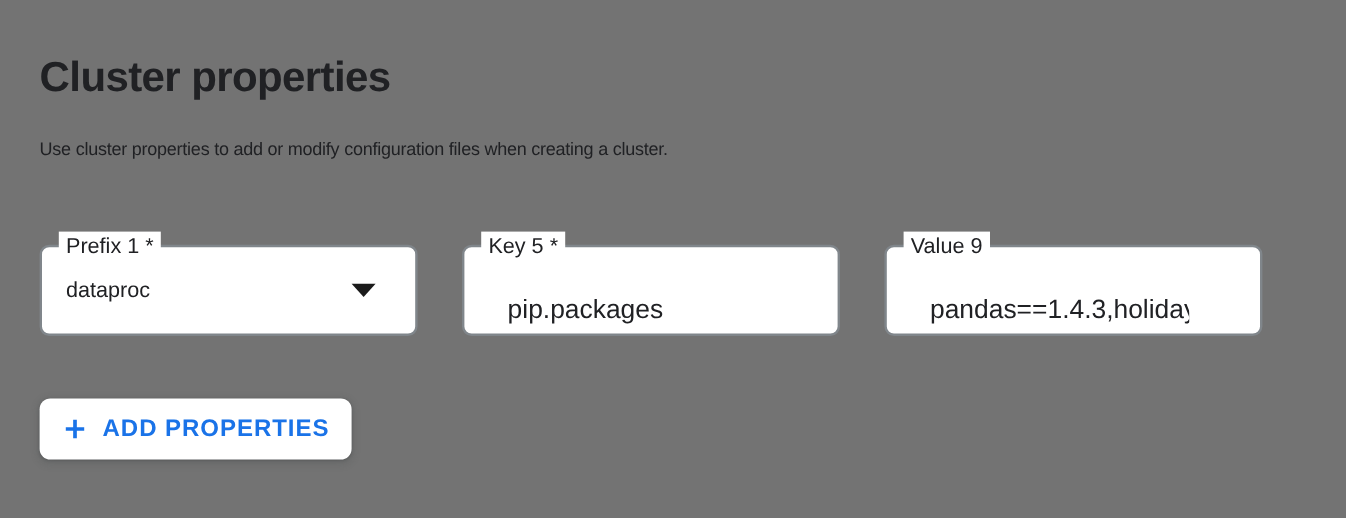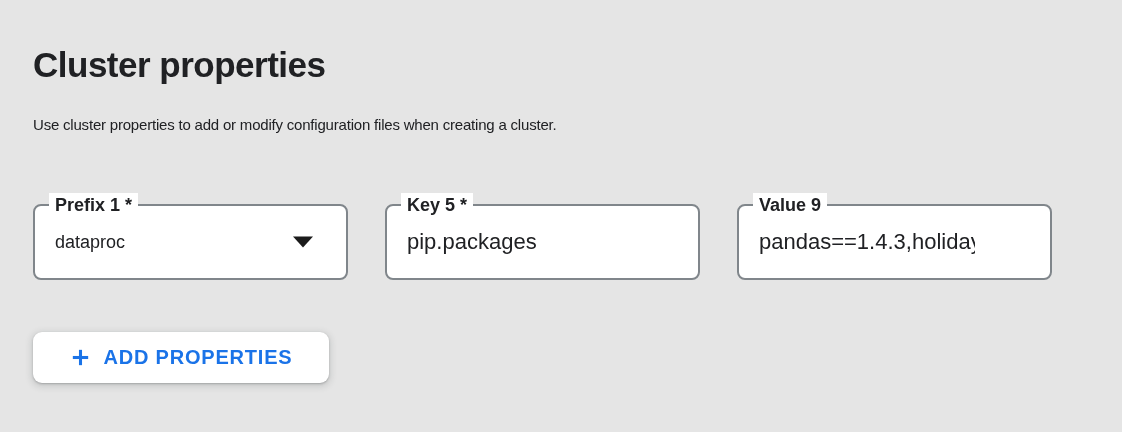--- a/index.html
+++ b/index.html
@@ -5,21 +5,21 @@
   html, body {
     margin: 0;
     padding: 0;
     background: #ffffff;
     font-family: "Liberation Sans", sans-serif;
   }
   .canvas {
     position: relative;
     width: 1122px;
     height: 432px;
-    background: #e5e5e5;
+    background: #737373;
     overflow: hidden;
   }
   .page-title {
     position: absolute;
     left: 33px;
     top: 20px;
     font-size: 35px;
     line-height: 44px;
     font-weight: 700;
     letter-spacing: -0.5px;
@@ -54,21 +54,21 @@
     background: #ffffff;
   }
   .field-label {
     position: absolute;
     top: -13px;
     left: 14px;
     background: #ffffff;
     padding: 0 6px;
     font-size: 18px;
     line-height: 24px;
-    font-weight: 700;
+    font-weight: 400;
     color: #202124;
     white-space: nowrap;
   }
   .select-trigger {
     position: absolute;
     inset: 0;
     cursor: pointer;
   }
   .select-value {
     position: absolute;
@@ -91,36 +91,36 @@
     border-top: 11px solid #1b1b1b;
   }
   .text-input {
     position: absolute;
     inset: 0;
     width: 100%;
     height: 100%;
     box-sizing: border-box;
     border: none;
     outline: none;
-    margin: 0;
+    margin: 16px;
     padding: 0 14px 0 20px;
     font-family: "Liberation Sans", sans-serif;
     font-size: 22px;
     color: #202124;
     background: transparent;
     border-radius: 8px;
   }
   .value-input {
     padding-right: 75px; 
   }
   .add-btn {
     position: absolute;
     left: 33px;
     top: 332px;
-    width: 296px;
+    width: 260px;
     height: 51px;
     display: flex;
     align-items: center;
     justify-content: center;
     gap: 11px;
     background: #ffffff;
     border: none;
     border-radius: 9px;
     box-shadow: 0 1px 2px rgba(60,64,67,0.30), 0 2px 6px 2px rgba(60,64,67,0.15);
     cursor: pointer;

